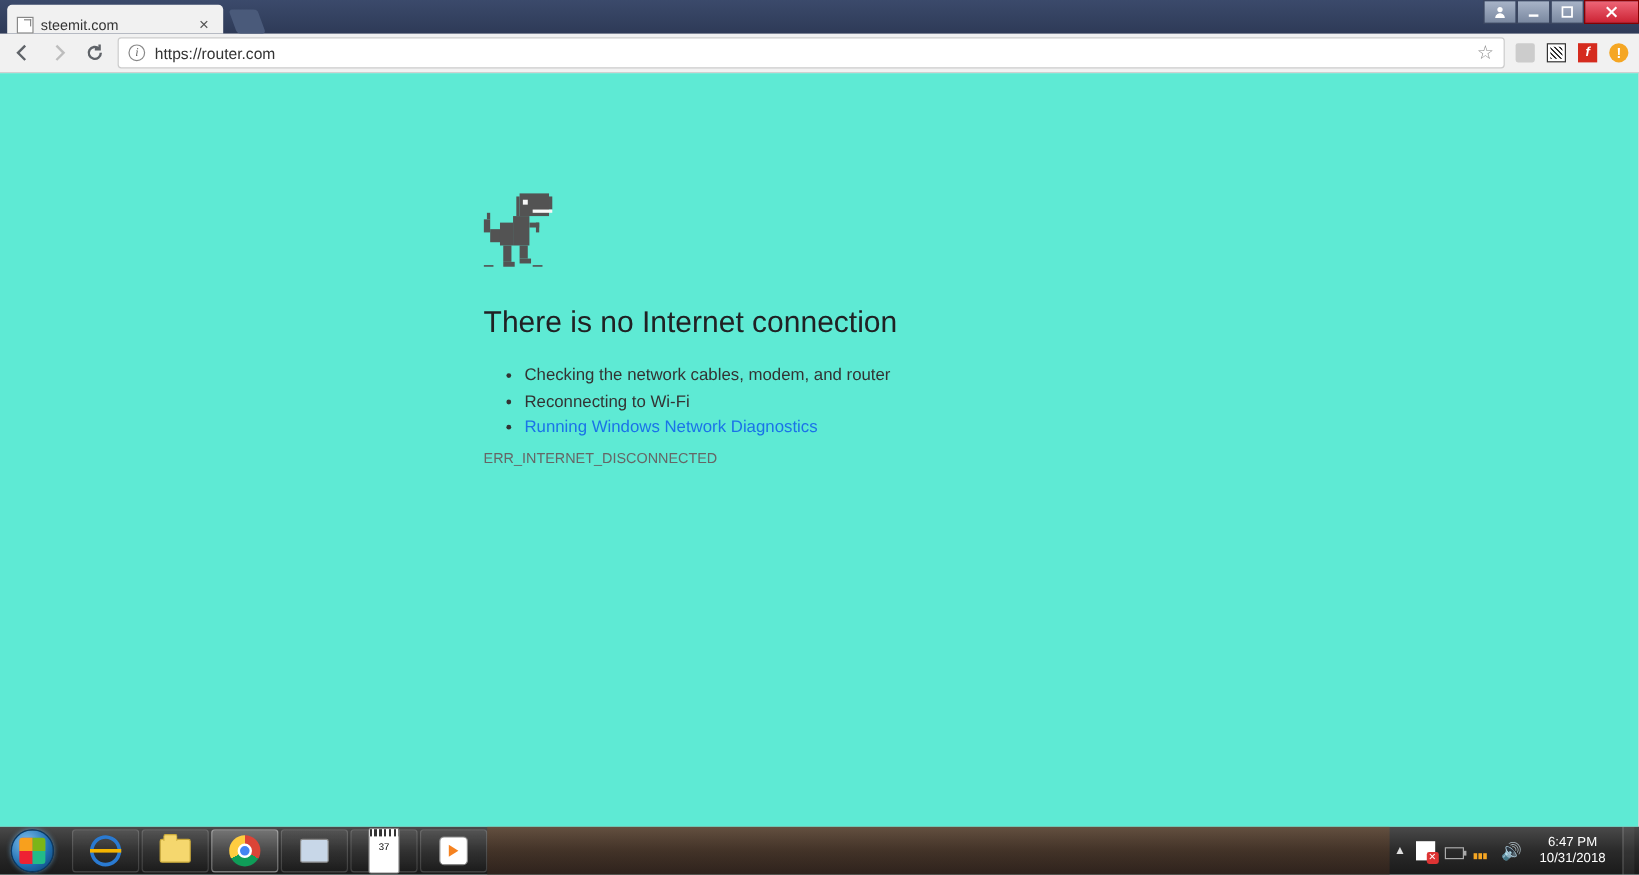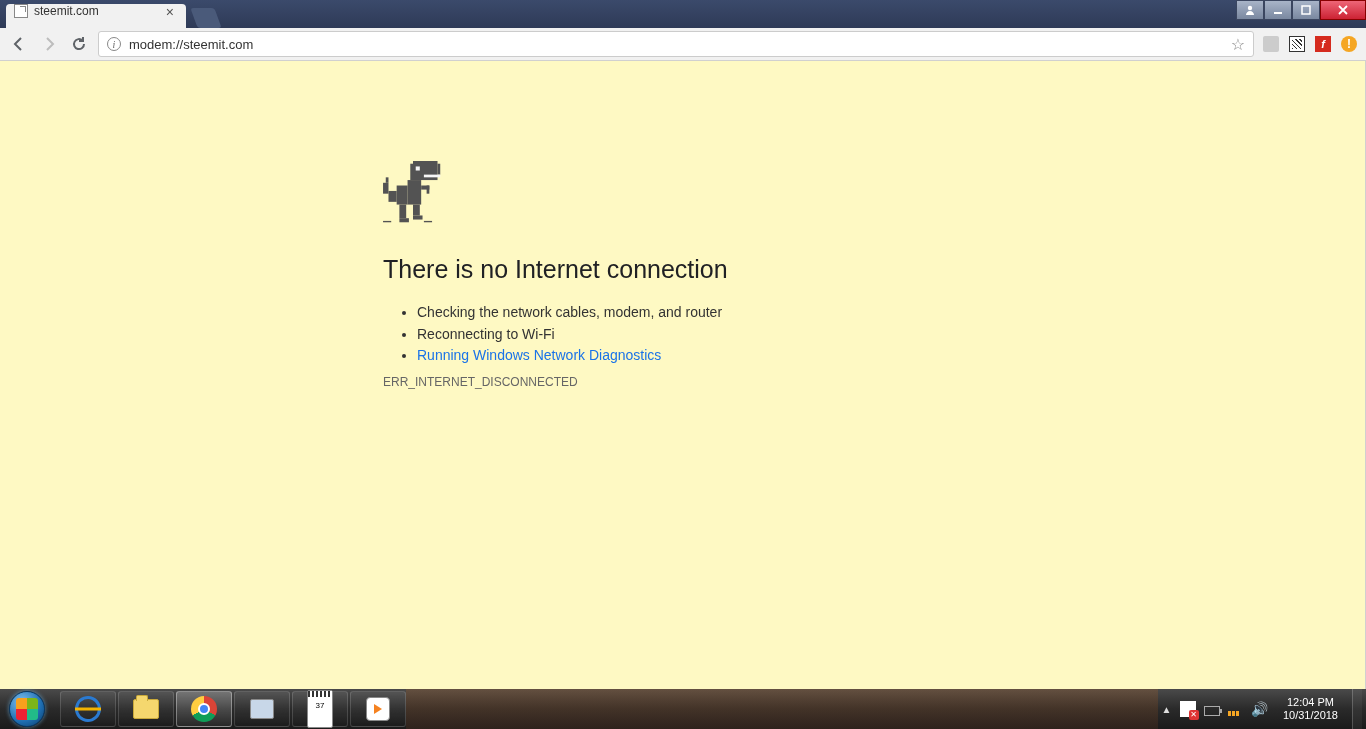--- a/index.html
+++ b/index.html
@@ -1,21 +1,21 @@
 <!DOCTYPE html>
 <html><head>
 <meta charset="utf-8">
 <style>
 * { margin: 0; padding: 0; box-sizing: border-box; }
 body { font-family: "Segoe UI", Arial, sans-serif; width: 1366px; height: 729px; overflow: hidden; background: #f1f1f1; position: relative; }
 
 
 .titlebar { height: 28px; background: linear-gradient(to bottom, #3b4a6b, #2e3a57); display: flex; align-items: flex-start; position: relative; }
 .tab-strip { display: flex; align-items: flex-end; height: 28px; padding-left: 6px; }
-.tab { background: #f1f1f1; height: 24px; min-width: 180px; display: flex; align-items: flex-start; padding: 0 8px; border-top-left-radius: 4px; border-top-right-radius: 4px; font-size: 12px; color: #333; position: relative; margin-top:4px;}
+.tab { background: #f1f1f1; height: 24px; min-width: 180px; display: flex; align-items: flex-end; padding: 0 8px; border-top-left-radius: 4px; border-top-right-radius: 4px; font-size: 12px; color: #333; position: relative; margin-top:4px;}
 .tab::before, .tab::after { content:""; position:absolute; bottom:0; width:8px; height:8px; }
 .tab .favicon { width:14px; height:14px; border:1px solid #888; margin-right:6px; display:inline-block; background:#fff; position:relative; }
 .tab .favicon::after { content:""; position:absolute; top:1px; right:1px; width:5px; height:5px; border-top:1px solid #888; border-right:1px solid #888; }
 .tab .tab-close { margin-left:auto; font-size:14px; color:#555; cursor:pointer; padding:0 4px; }
 .new-tab { width:24px; height:20px; background:#4a5a7a; margin-left:8px; margin-top:6px; border-radius:3px; transform: skewX(20deg); }
 
 .win-controls { position:absolute; right:0; top:0; display:flex; height:20px; }
 .win-btn { width:28px; height:20px; display:flex; align-items:center; justify-content:center; font-size:10px; color:#fff; }
 .win-btn.user { background: linear-gradient(#a8b4c8,#7a88a0); border:1px solid #3b4660; }
 .win-btn.min { background: linear-gradient(#a8b4c8,#7a88a0); border:1px solid #3b4660; }
@@ -31,21 +31,21 @@
 .omnibox .url-text { flex:1; }
 .omnibox .star { color:#888; font-size:16px; }
 .ext-icon { width:18px; height:18px; display:flex; align-items:center; justify-content:center; }
 .ext1 { background:#ccc; border-radius:2px; width:16px; height:16px; }
 .ext2 { background:#fff; border:1px solid #333; width:16px; height:16px; position:relative; }
 .ext2::after{content:""; position:absolute; inset:2px; background:repeating-linear-gradient(45deg,#333 0 1px,transparent 1px 3px);}
 .ext3 { background:#d52b1e; width:16px; height:16px; color:#fff; font-size:11px; font-style:italic; font-weight:bold; text-align:center; line-height:16px; }
 .ext4 { background:#f5a623; width:16px; height:16px; border-radius:50%; color:#fff; font-size:12px; font-weight:bold; text-align:center; line-height:16px; }
 
 
-.page { position:absolute; top:61px; left:0; right:0; bottom:40px; background:#fef9c3; overflow:auto; border-right:1px solid #d0d0d0;}
+.page { position:absolute; top:61px; left:0; right:0; bottom:40px; background:#5eead4; overflow:auto; border-right:1px solid #d0d0d0;padding-left:20px;}
 .error-container { max-width: 600px; margin: 100px auto 0 383px; color:#202124; }
 .dino { margin-bottom: 30px; margin-left:0; }
 .error-title { font-size: 25px; font-weight:400; color:#202124; margin-bottom:18px; }
 .try-label { font-size:14px; color:#333; margin-bottom:6px; }
 .suggestions { list-style: disc; margin-left: 34px; font-size:14px; color:#333; line-height:1.55; }
 .suggestions .link { color:#1a73e8; cursor:pointer; }
 .error-code { font-size:12px; color:#666; margin-top:8px; }
 
 
 .taskbar { position:absolute; bottom:0; left:0; right:0; height:40px; background: linear-gradient(to bottom, #4a4a4a 0%, #2a2a2a 50%, #1a1a1a 100%); display:flex; align-items:center; }
@@ -138,21 +138,21 @@
       </svg>
   </div>
   <div class="nav-btn">
     <svg width="18" height="18" viewBox="0 0 18 18">
         <path d="M14 9a5 5 0 1 1-1.5-3.5" fill="none" stroke="#5f6368" stroke-width="2"></path>
         <path d="M13 2v4h-4" fill="none" stroke="#5f6368" stroke-width="2"></path>
       </svg>
   </div>
   <div class="omnibox">
     <span class="info-icon">i</span>
-    <span class="url-text">modem://steemit.com</span>
+    <span class="url-text">https://router.com</span>
     <span class="star">☆</span>
   </div>
   <div class="ext-icon">
       <div class="ext1"></div>
     </div>
   <div class="ext-icon">
       <div class="ext2"></div>
     </div>
   <div class="ext-icon">
       <div class="ext3">f</div>
@@ -223,18 +223,18 @@
       </div>
   </div>
   <div class="taskbar-bg"></div>
   <div class="systray">
     <span class="tray-up">▲</span>
     <div class="tray-icon tray-flag"></div>
     <div class="tray-icon tray-bat"></div>
     <div class="tray-icon tray-net"></div>
     <span class="tray-vol">🔊</span>
     <div class="clock">
-      <div>12:04 PM</div>
+      <div>6:47 PM</div>
       <div>10/31/2018</div>
     </div>
     <div class="show-desktop"></div>
   </div>
 </div>
 
 </body></html>

